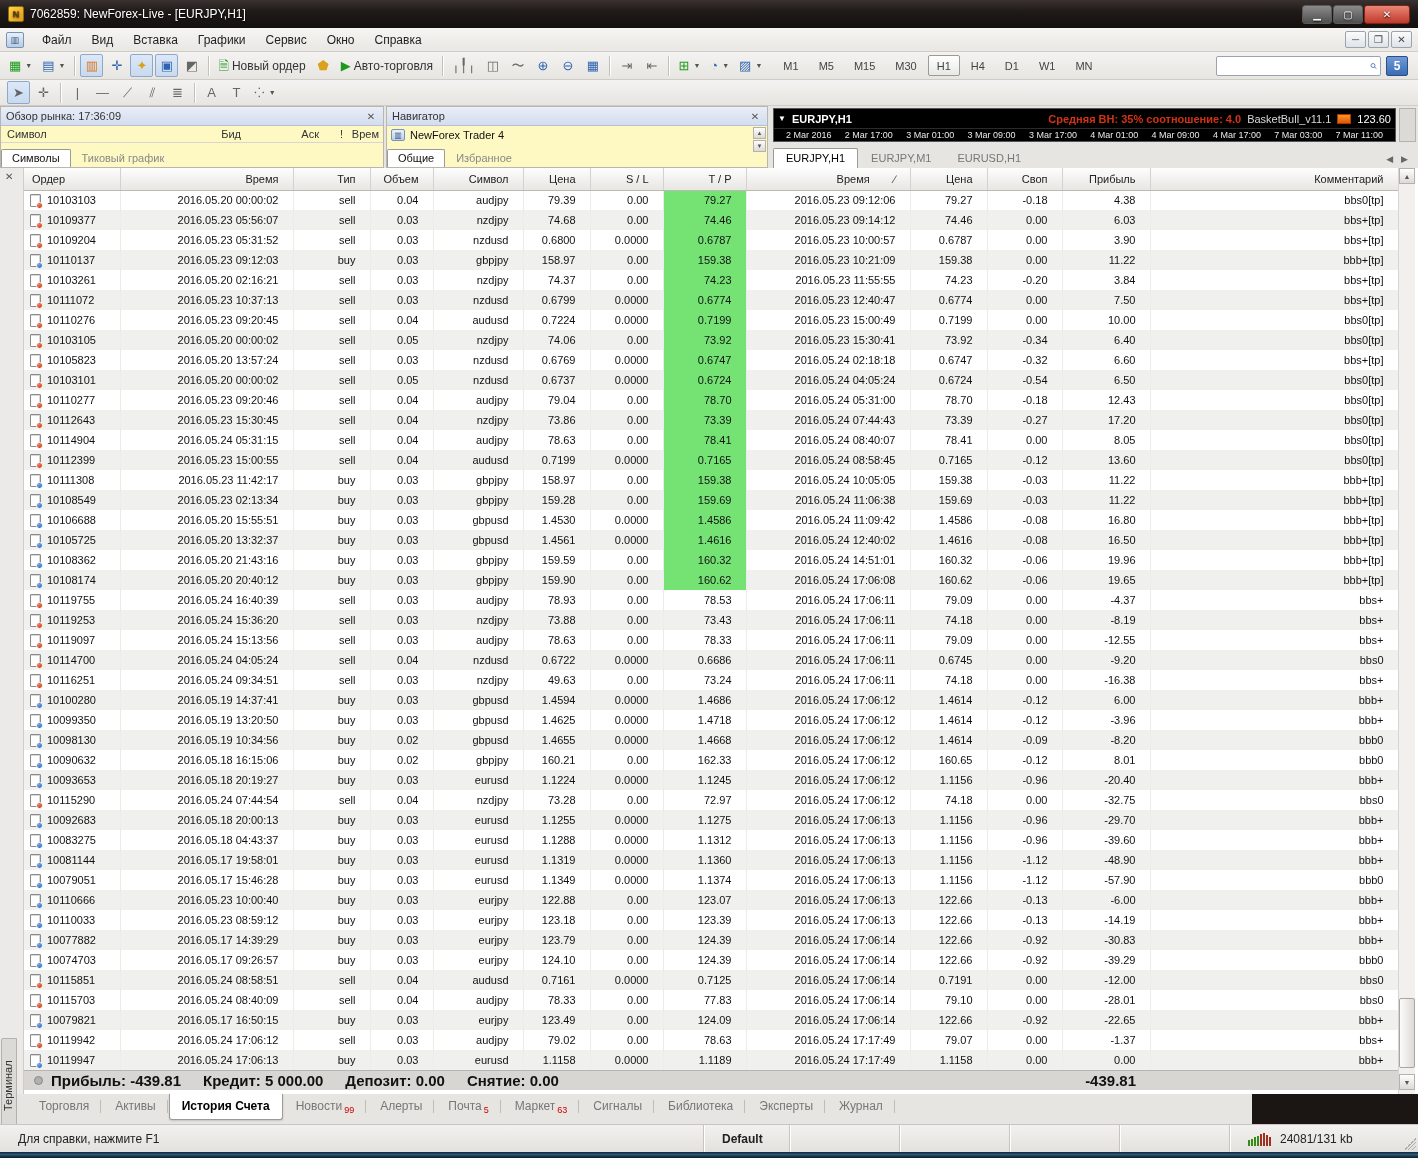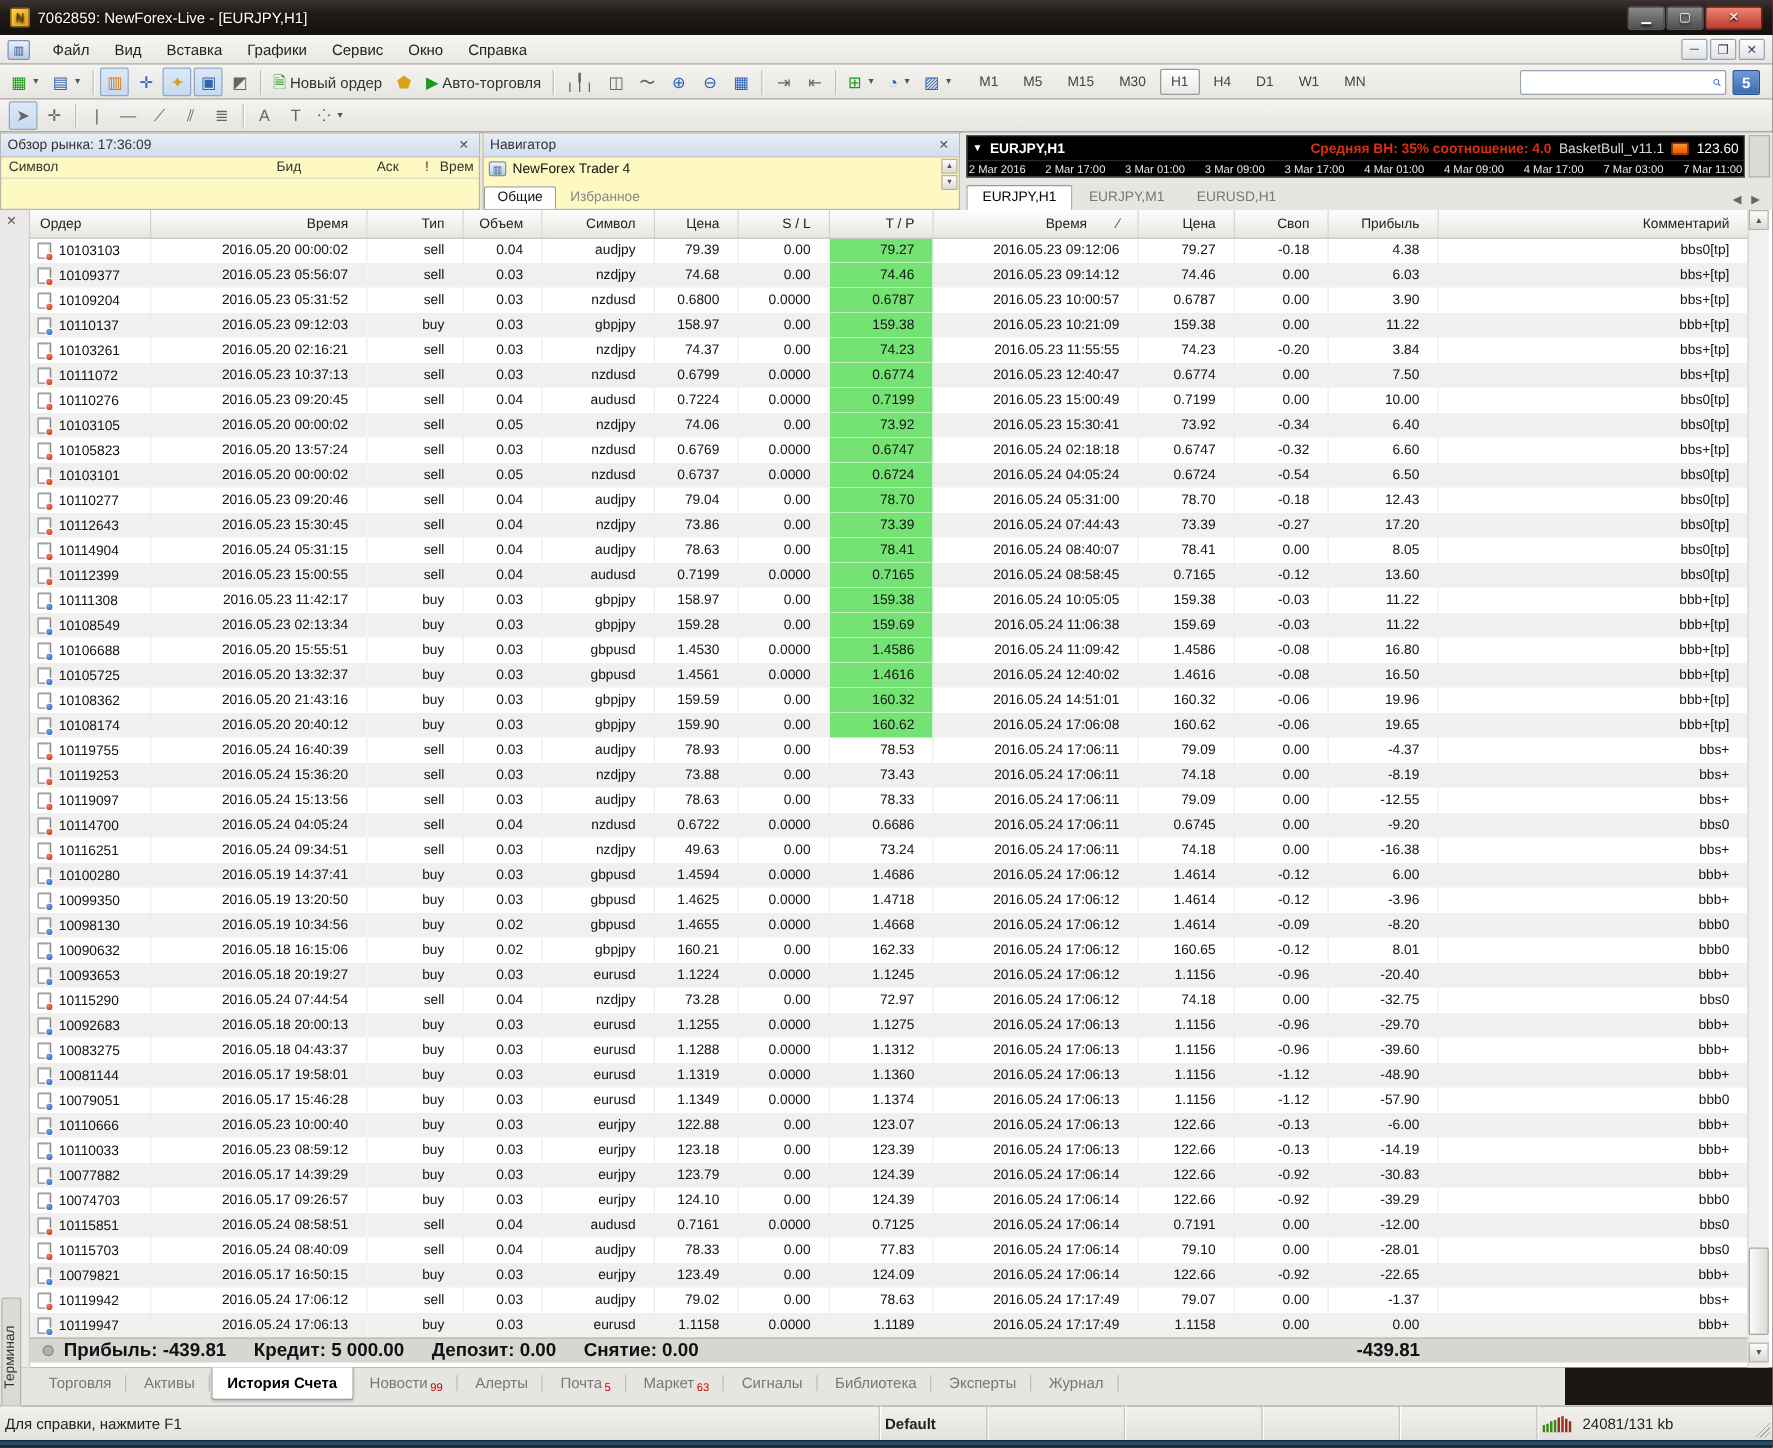--- a/index.html
+++ b/index.html
@@ -84,21 +84,21 @@
   .chart-area { flex:1; margin-left:2px; position:relative; background:#e7e5e1; }
   .chart-strip { position:absolute; left:3px; top:2px; right:22px; height:34px; background:#000; border:1px solid #555;
     display:flex; flex-direction:column; }
   .strip-top { flex:1; display:flex; align-items:center; padding:0 4px; gap:6px; white-space:nowrap; overflow:hidden; }
   .strip-symbol { color:#fff; font-size:11px; font-weight:bold; }
   .strip-caret { color:#fff; font-size:8px; }
   .strip-red { margin-left:auto; color:#d43214; font-size:11px; font-weight:bold; overflow:hidden; }
   .strip-ea { color:#d8d8d8; font-size:11px; }
   .strip-ea-icon { width:14px; height:10px; background:linear-gradient(180deg,#ff9030,#e05a00); border:1px solid #a03c00; }
   .strip-price { color:#fff; font-size:11px; }
-  .strip-axis { height:13px; display:flex; justify-content:space-between; align-items:center; padding:0 1px;
+  .strip-axis { height:13px; display:flex; justify-content:space-between; align-items:center; padding:0 12px;
     color:#e8e8e8; font-size:9px; border-top:1px solid #2a2a2a; }
   .chart-side-scroll { position:absolute; right:2px; top:2px; width:17px; height:34px; background:#dcdad6; border:1px solid #b5b2ac; }
   .chart-tabs { position:absolute; left:3px; bottom:0; right:2px; height:22px; display:flex; align-items:flex-end;
     font-size:11px; color:#777; }
   .chart-tab { padding:3px 12px 4px; border:1px solid transparent; border-bottom:0; display:flex; align-items:center; }
   .chart-tab.active { background:#fff; border-color:#9a9a96; color:#000; border-radius:2px 2px 0 0; }
   .chart-tab-arrows { margin-left:auto; display:flex; gap:8px; color:#666; font-size:9px; padding:0 8px 4px; }
 
   
   .terminal { position:absolute; left:0; top:168px; width:1418px; height:926px; background:#fff; display:flex; }
@@ -147,21 +147,21 @@
   .term-tab.active { background:#fff; border-color:#9a9a96; color:#000; font-weight:bold; border-radius:0 0 3px 3px;
     box-shadow:0 1px 2px rgba(0,0,0,.15); }
   .term-badge { font-size:9px; color:#c00; margin:6px 0 0 2px; }
   .terminal-side-label { position:absolute; left:1px; top:1038px; width:16px; height:96px;
     writing-mode:vertical-rl; transform:rotate(180deg); font-size:11px; color:#333;
     background:#dcdad6; border:1px solid #b5b2ac; text-align:center; border-radius:0 2px 2px 0; }
 
   
   .statusbar { position:absolute; left:0; top:1124px; width:1418px; height:28px; background:linear-gradient(180deg,#f2f1ef,#e3e1dd);
     border-top:1px solid #c8c5bf; display:flex; align-items:stretch; font-size:12px; color:#222; }
-  .sb-cell { display:flex; align-items:center; padding:0 4px; border-right:1px solid #c8c5bf; box-shadow:1px 0 0 #fff; }
+  .sb-cell { display:flex; align-items:center; padding:0 18px; border-right:1px solid #c8c5bf; box-shadow:1px 0 0 #fff; }
   .sb-help { flex:1; }
   .sb-default { width:86px;font-weight:bold; }
   .sb-empty { width:110px; }
   .sb-kb { width:188px; gap:6px; border-right:0; }
   .resize-grip { position:absolute; right:2px; bottom:2px; width:12px; height:12px;
     background:linear-gradient(135deg,transparent 50%,#aaa 50%,#aaa 55%,transparent 55%,transparent 65%,#aaa 65%,#aaa 70%,transparent 70%,transparent 80%,#aaa 80%,#aaa 85%,transparent 85%); }
   .bottom-edge { position:absolute; left:0; top:1152px; width:1418px; height:6px;
     background:linear-gradient(180deg,#123, #2a5a78 40%, #0a1a26); }
 </style>
 </head>
@@ -342,20 +342,24 @@
       <div class="panel-title">
         <span>Обзор рынка: 17:36:09</span>
         <span class="panel-close">✕</span>
       </div>
       <div class="mw-cols" id="mw-cols">
           <span>Символ</span>
           <span>Бид</span>
           <span>Аск</span>
           <span>!</span>
           <span>Врем</span>
+        </div>
+      <div class="panel-tabs" id="mw-tabs">
+          <div class="panel-tab active">Символы</div>
+          <div class="panel-tab">Тиковый график</div>
         </div>
     </div>
 
     <div class="panel nav">
       <div class="panel-title">
         <span>Навигатор</span>
         <span class="panel-close">✕</span>
       </div>
       <div class="nav-item">
         <span class="nav-icon">▥</span>

